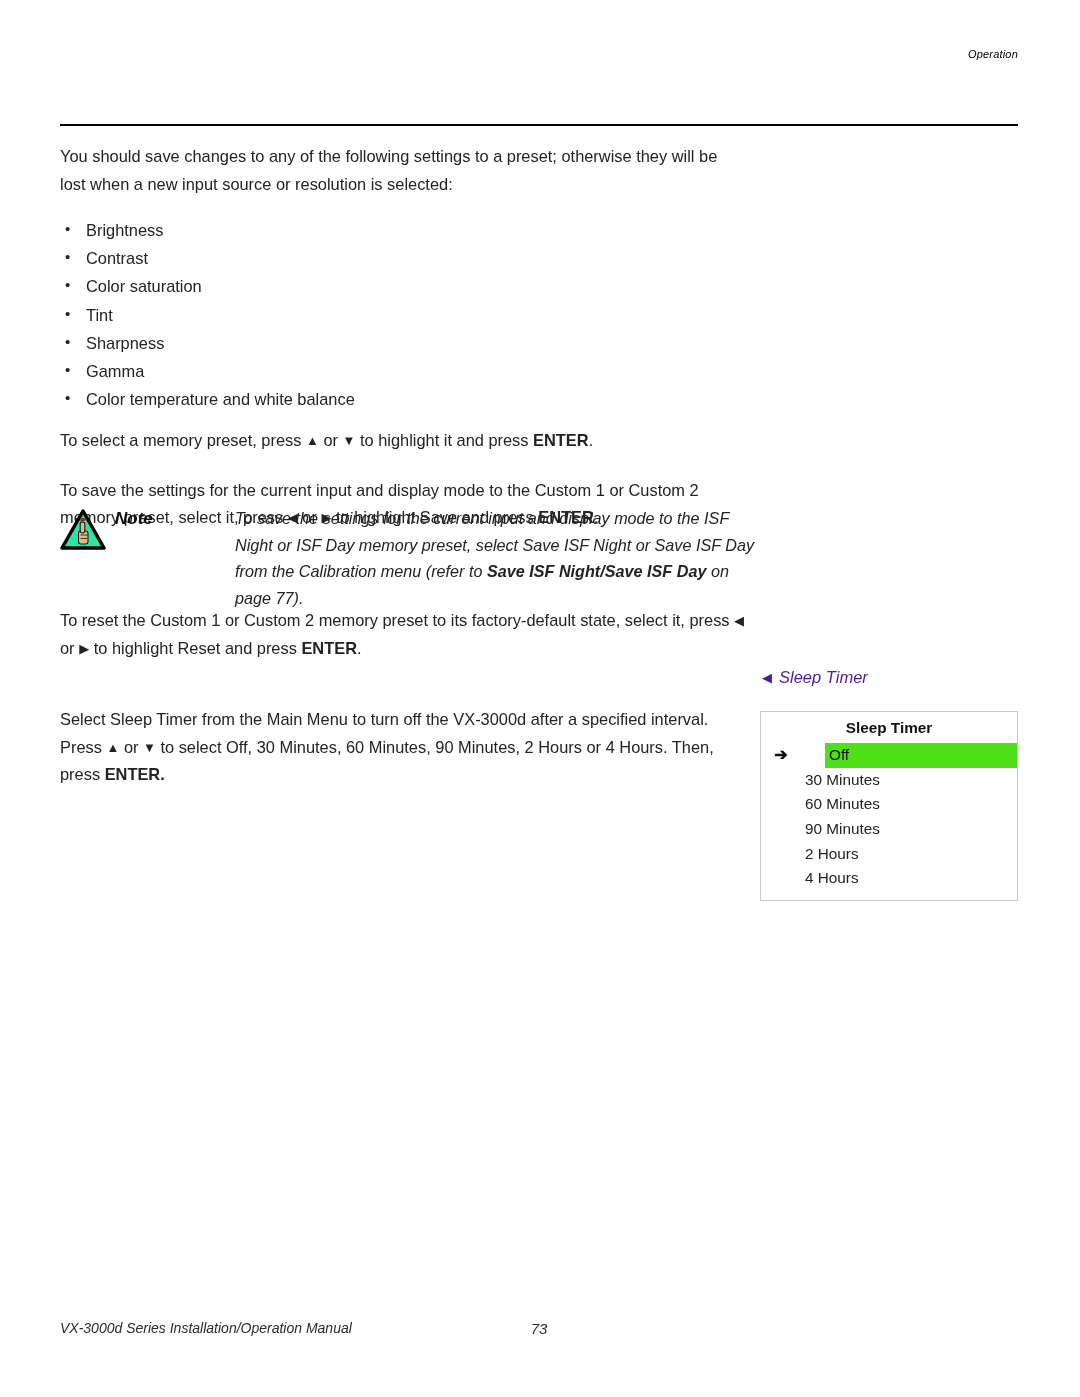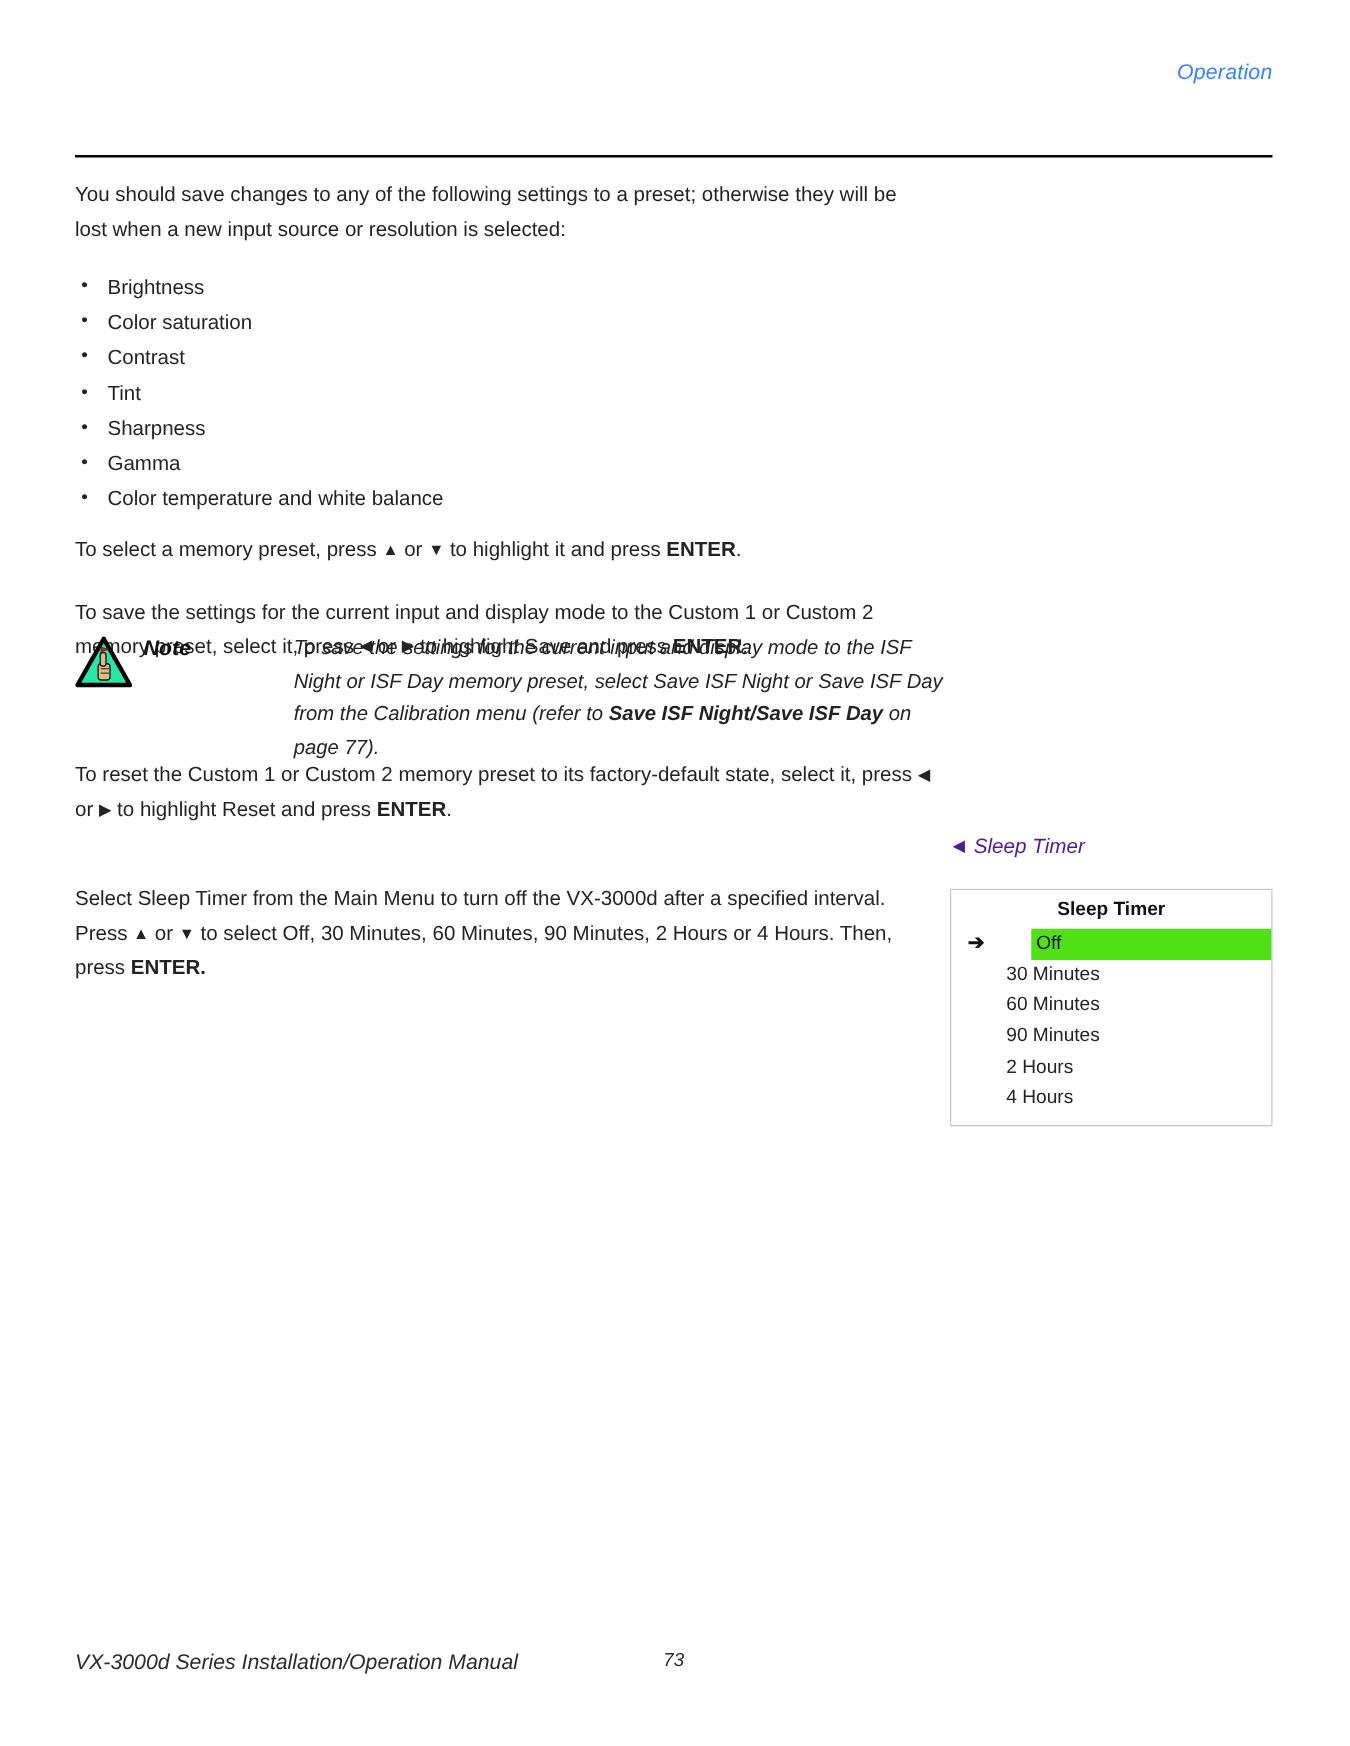--- a/index.html
+++ b/index.html
@@ -20,22 +20,22 @@
   }
 
   
   .page-header {
     position: absolute;
     left: 60px;
     top: 48px;
     width: 958px;
     text-align: right;
     font-style: italic;
-    font-size: 17px;
-    color: #3b82f6;
+    font-size: 11px;
+    color: #000000;
     letter-spacing: .2px;
   }
   .header-rule {
     position: absolute;
     left: 60px;
     top: 124px;
     width: 958px;
     height: 2px;
     background: #000000;
   }
@@ -199,21 +199,21 @@
     left: 60px;
     top: 1320px;
     width: 958px;
     height: 22px;
   }
   .footer-left {
     position: absolute;
     left: 0;
     top: 0;
     font-style: italic;
-    font-size: 17px;
+    font-size: 14px;
     color: #2b2b2b;
   }
   .footer-page {
     position: absolute;
     left: 0;
     top: 0;
     width: 958px;
     text-align: center;
     font-style: italic;
     font-size: 15px;
@@ -227,22 +227,22 @@
 
   <div class="page-header">Operation</div>
   <div class="header-rule"></div>
 
   <div class="body-col">
 
     <p class="para tight">You should save changes to any of the following settings to a preset; otherwise they will be lost when a new input source or resolution is selected:</p>
 
     <ul class="bullets">
       <li><span>Brightness</span></li>
+      <li><span>Contrast</span></li>
       <li><span>Color saturation</span></li>
-      <li><span>Contrast</span></li>
       <li><span>Tint</span></li>
       <li><span>Sharpness</span></li>
       <li><span>Gamma</span></li>
       <li><span>Color temperature and white balance</span></li>
     </ul>
 
     <p class="para"><span>To select a memory preset, press </span><span class="arw">▲</span><span> or </span><span class="arw">▼</span><span> to highlight it and press </span><b class="strong">ENTER</b><span>.</span></p>
 
     <p class="para"><span>To save the settings for the current input and display mode to the Custom 1 or Custom 2 memory preset, select it, press </span><span class="arw">◀</span><span> or </span><span class="arw">▶</span><span> to highlight Save and press </span><b class="strong">ENTER</b><span>.</span></p>
 

